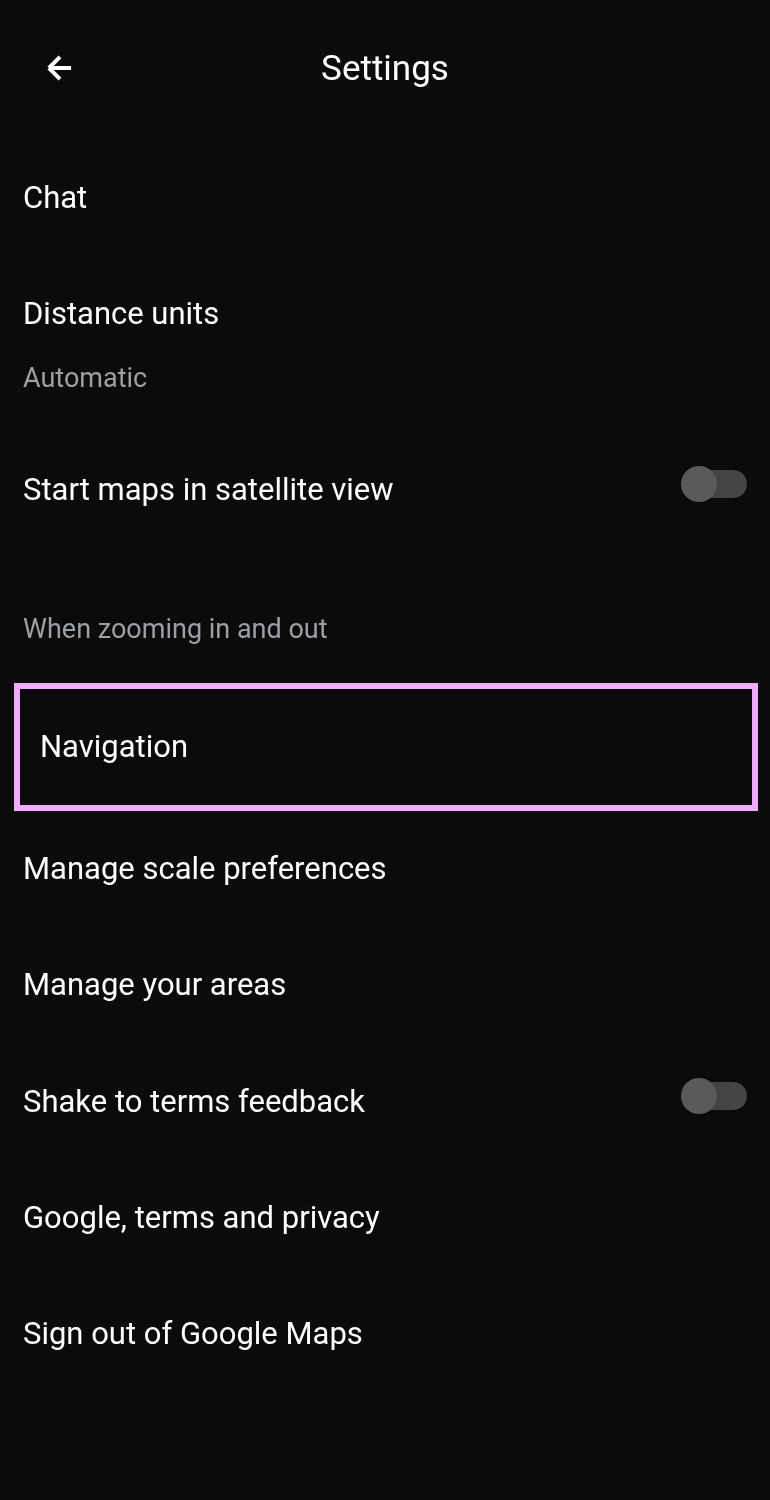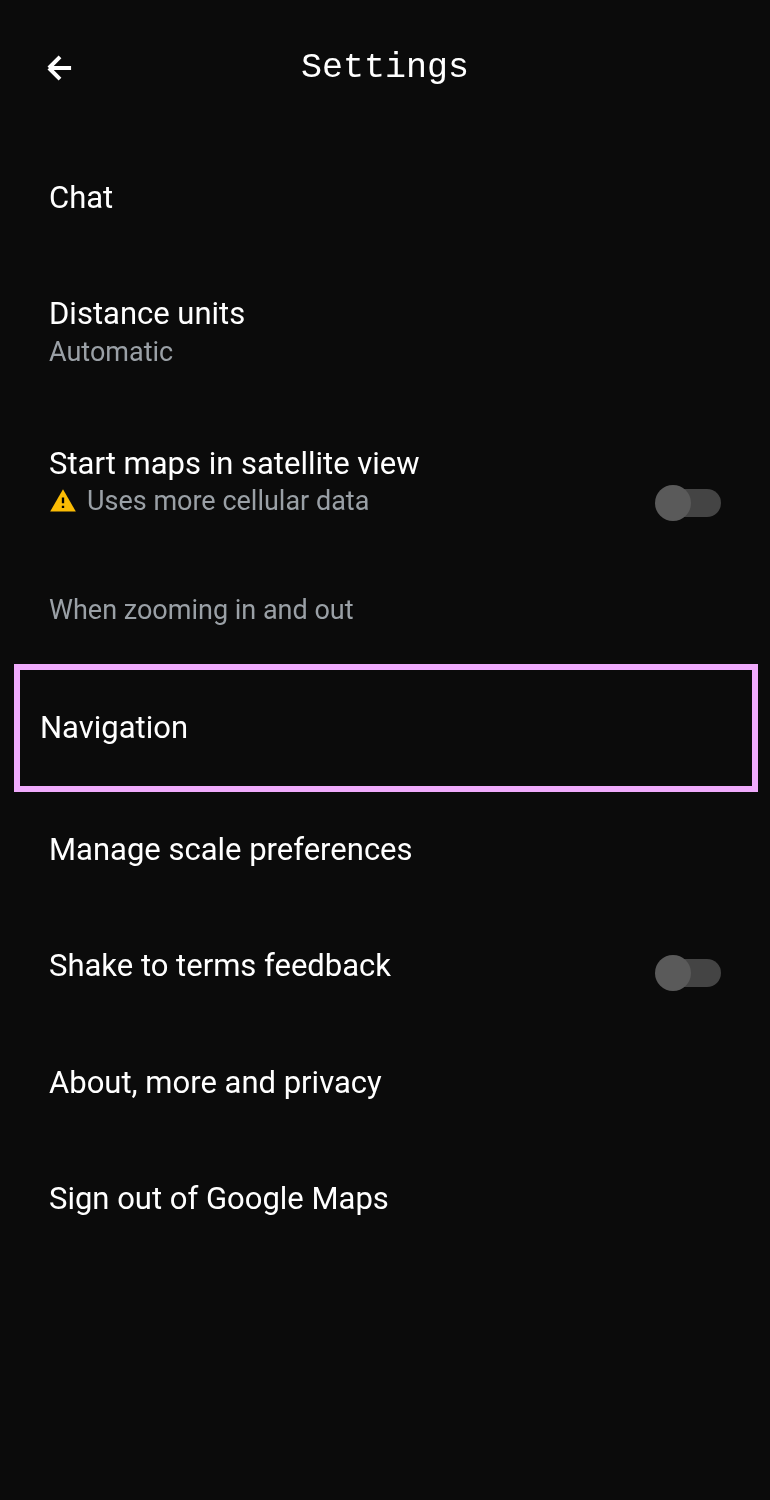--- a/index.html
+++ b/index.html
@@ -10,63 +10,62 @@
     body {
       width: 770px;
       height: 1500px;
       background: #0b0b0b;
       color: #ffffff;
       font-family: Roboto, "Helvetica Neue", Arial, sans-serif;
       overflow: hidden;
     }
     .header {
       display: flex;
-      align-items: flex-end;
-      padding: 32px 40px;
+      align-items: flex-start;
+      padding: 48px 40px;
       height: 120px;
-      font-family: Liberation Mono, monospace;
     }
     .back-icon {
       width: 40px;
       height: 40px;
       display: flex;
       align-items: center;
       justify-content: center;
       cursor: pointer;
     }
     .page-title {
       flex: 1;
       text-align: center;
       font-size: 35px;
       font-weight: 400;
       margin-left: -40px;
     }
     .settings-list {
       padding: 20px 0;
     }
     .setting-item {
-      padding: 38px 49px;
+      padding: 38px 23px;
       display: flex;
-      align-items: flex-end;
+      align-items: flex-start;
       justify-content: space-between;
       cursor: pointer;
     }
     .setting-text {
       flex: 1;
     }
     .setting-title {
       font-size: 31px;
       font-weight: 400;
       color: #ffffff;
       line-height: 1.3;
     }
     .setting-subtitle {
       font-size: 27px;
       color: #9aa0a6;
-      margin-top: 1px;
+      margin-top: 27px;
       font-weight: 400;
       display: flex;
       align-items: center;
       gap: 10px;
     }
     .warning-icon {
       display: inline-flex;
       align-items: center;
       justify-content: center;
     }
@@ -118,29 +117,20 @@
   <div class="setting-item">
     <div class="setting-text">
       <div class="setting-title">Distance units</div>
       <div class="setting-subtitle">Automatic</div>
     </div>
   </div>
 
   <div class="setting-item">
     <div class="setting-text">
       <div class="setting-title">Start maps in satellite view</div>
-      <div class="setting-subtitle">
-        <span class="warning-icon">
-          <svg width="28" height="28" viewBox="0 0 24 24">
-            <path d="M1 21h22L12 2 1 21z" fill="#fbbc04"></path>
-            <path d="M13 18h-2v-2h2v2zm0-4h-2V9h2v5z" fill="#000"></path>
-          </svg>
-        </span>
-        <span>Uses more cellular data</span>
-      </div>
     </div>
     <div class="toggle">
       <div class="toggle-knob"></div>
     </div>
   </div>
 
   <div class="setting-item">
     <div class="setting-text">
       <div class="setting-subtitle">When zooming in and out</div>
     </div>
@@ -151,33 +141,38 @@
       <div class="setting-title">Navigation</div>
     </div>
   </div>
 
   <div class="setting-item">
     <div class="setting-text">
       <div class="setting-title">Manage scale preferences</div>
     </div>
   </div>
 
+  <div class="setting-item">
+    <div class="setting-text">
+      <div class="setting-title">Manage your areas</div>
+    </div>
+  </div>
 
   <div class="setting-item">
     <div class="setting-text">
       <div class="setting-title">Shake to terms feedback</div>
     </div>
     <div class="toggle">
       <div class="toggle-knob"></div>
     </div>
   </div>
 
   <div class="setting-item">
     <div class="setting-text">
-      <div class="setting-title">About, more and privacy</div>
+      <div class="setting-title">Google, terms and privacy</div>
     </div>
   </div>
 
   <div class="setting-item">
     <div class="setting-text">
       <div class="setting-title">Sign out of Google Maps</div>
     </div>
   </div>
 
 </div>

